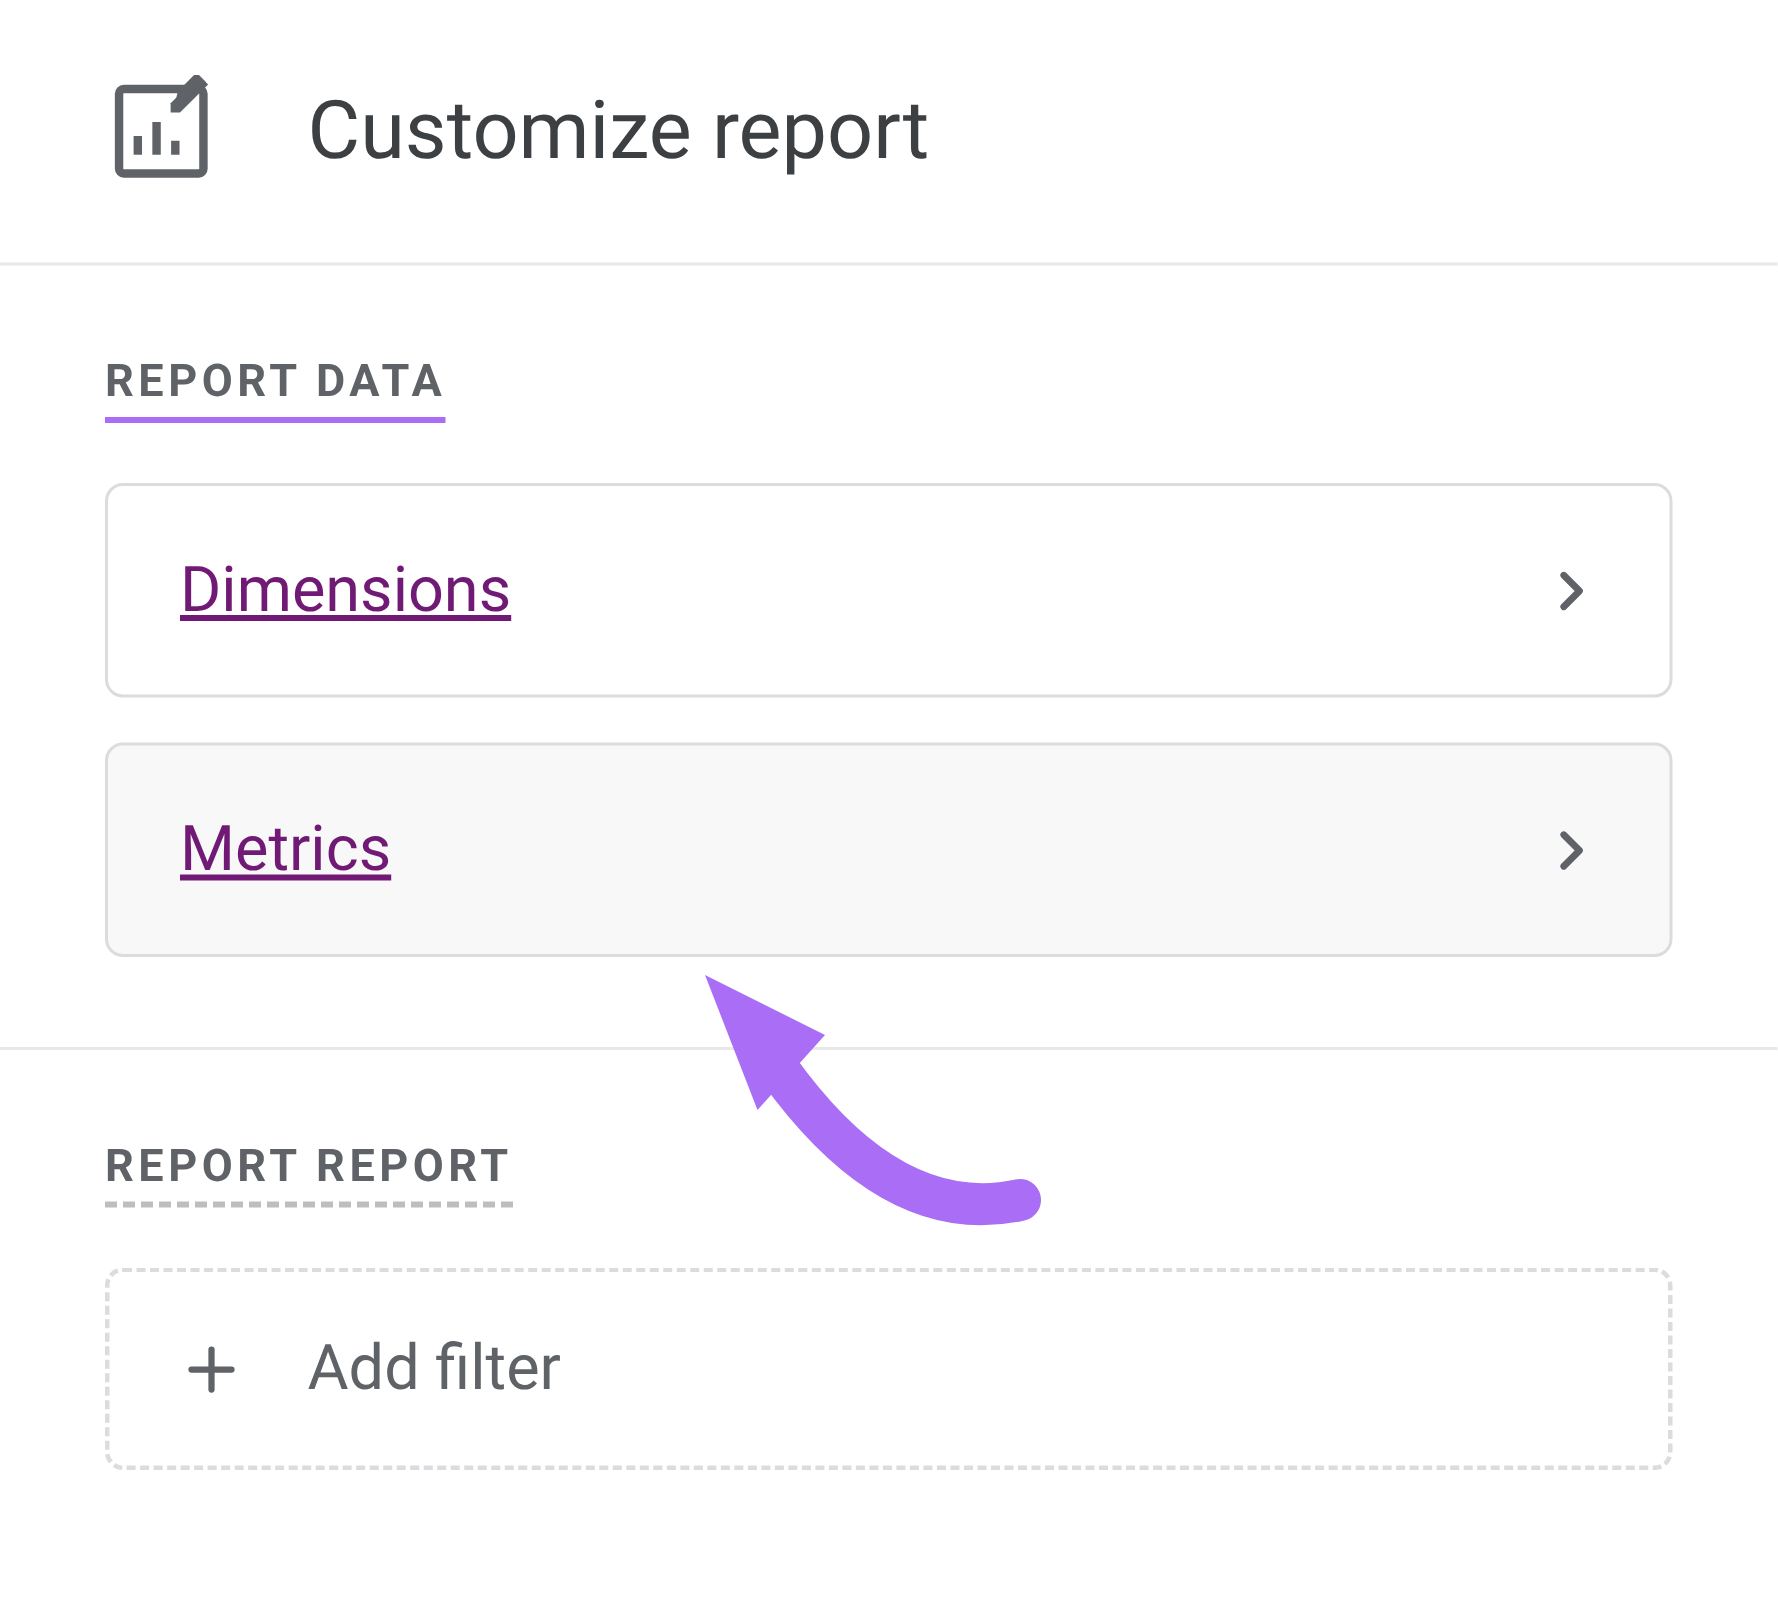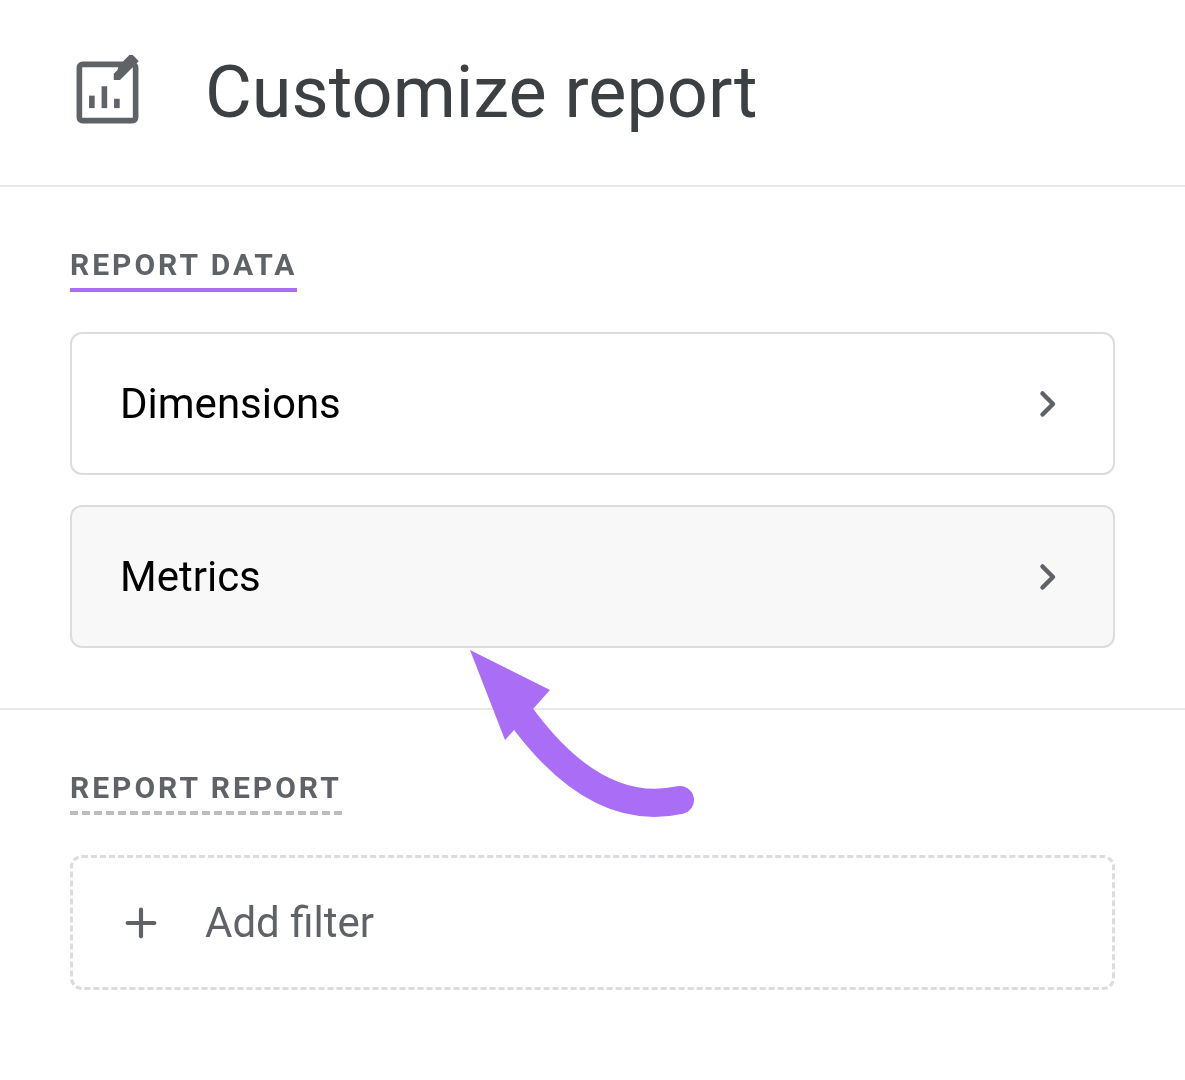--- a/index.html
+++ b/index.html
@@ -22,21 +22,21 @@
       border-bottom: 2px solid #e8e8e8;
     }
     .header-icon {
       width: 75px;
       height: 75px;
       display: flex;
       align-items: center;
       justify-content: center;
     }
     .header-title {
-      font-size: 72px;
+      font-size: 54px;
       font-weight: 400;
       color: #3c4043;
     }
     .section {
       padding: 60px 70px 30px 70px;
     }
     .section-border {
       border-bottom: 2px solid #e8e8e8;
     }
     .section-label {
@@ -66,21 +66,22 @@
       cursor: pointer;
       background: #ffffff;
     }
     .option-row.hovered {
       background: #f8f8f8;
       align-items: center;
     }
     .option-label {
       font-size: 42px;
       font-weight: 400;
-      color: #000000;
+      color: #701a75;
+      text-decoration: underline;
     }
     .chevron {
       width: 36px;
       height: 36px;
       display: flex;
       align-items: center;
       justify-content: center;
     }
     .add-filter-row {
       display: flex;

